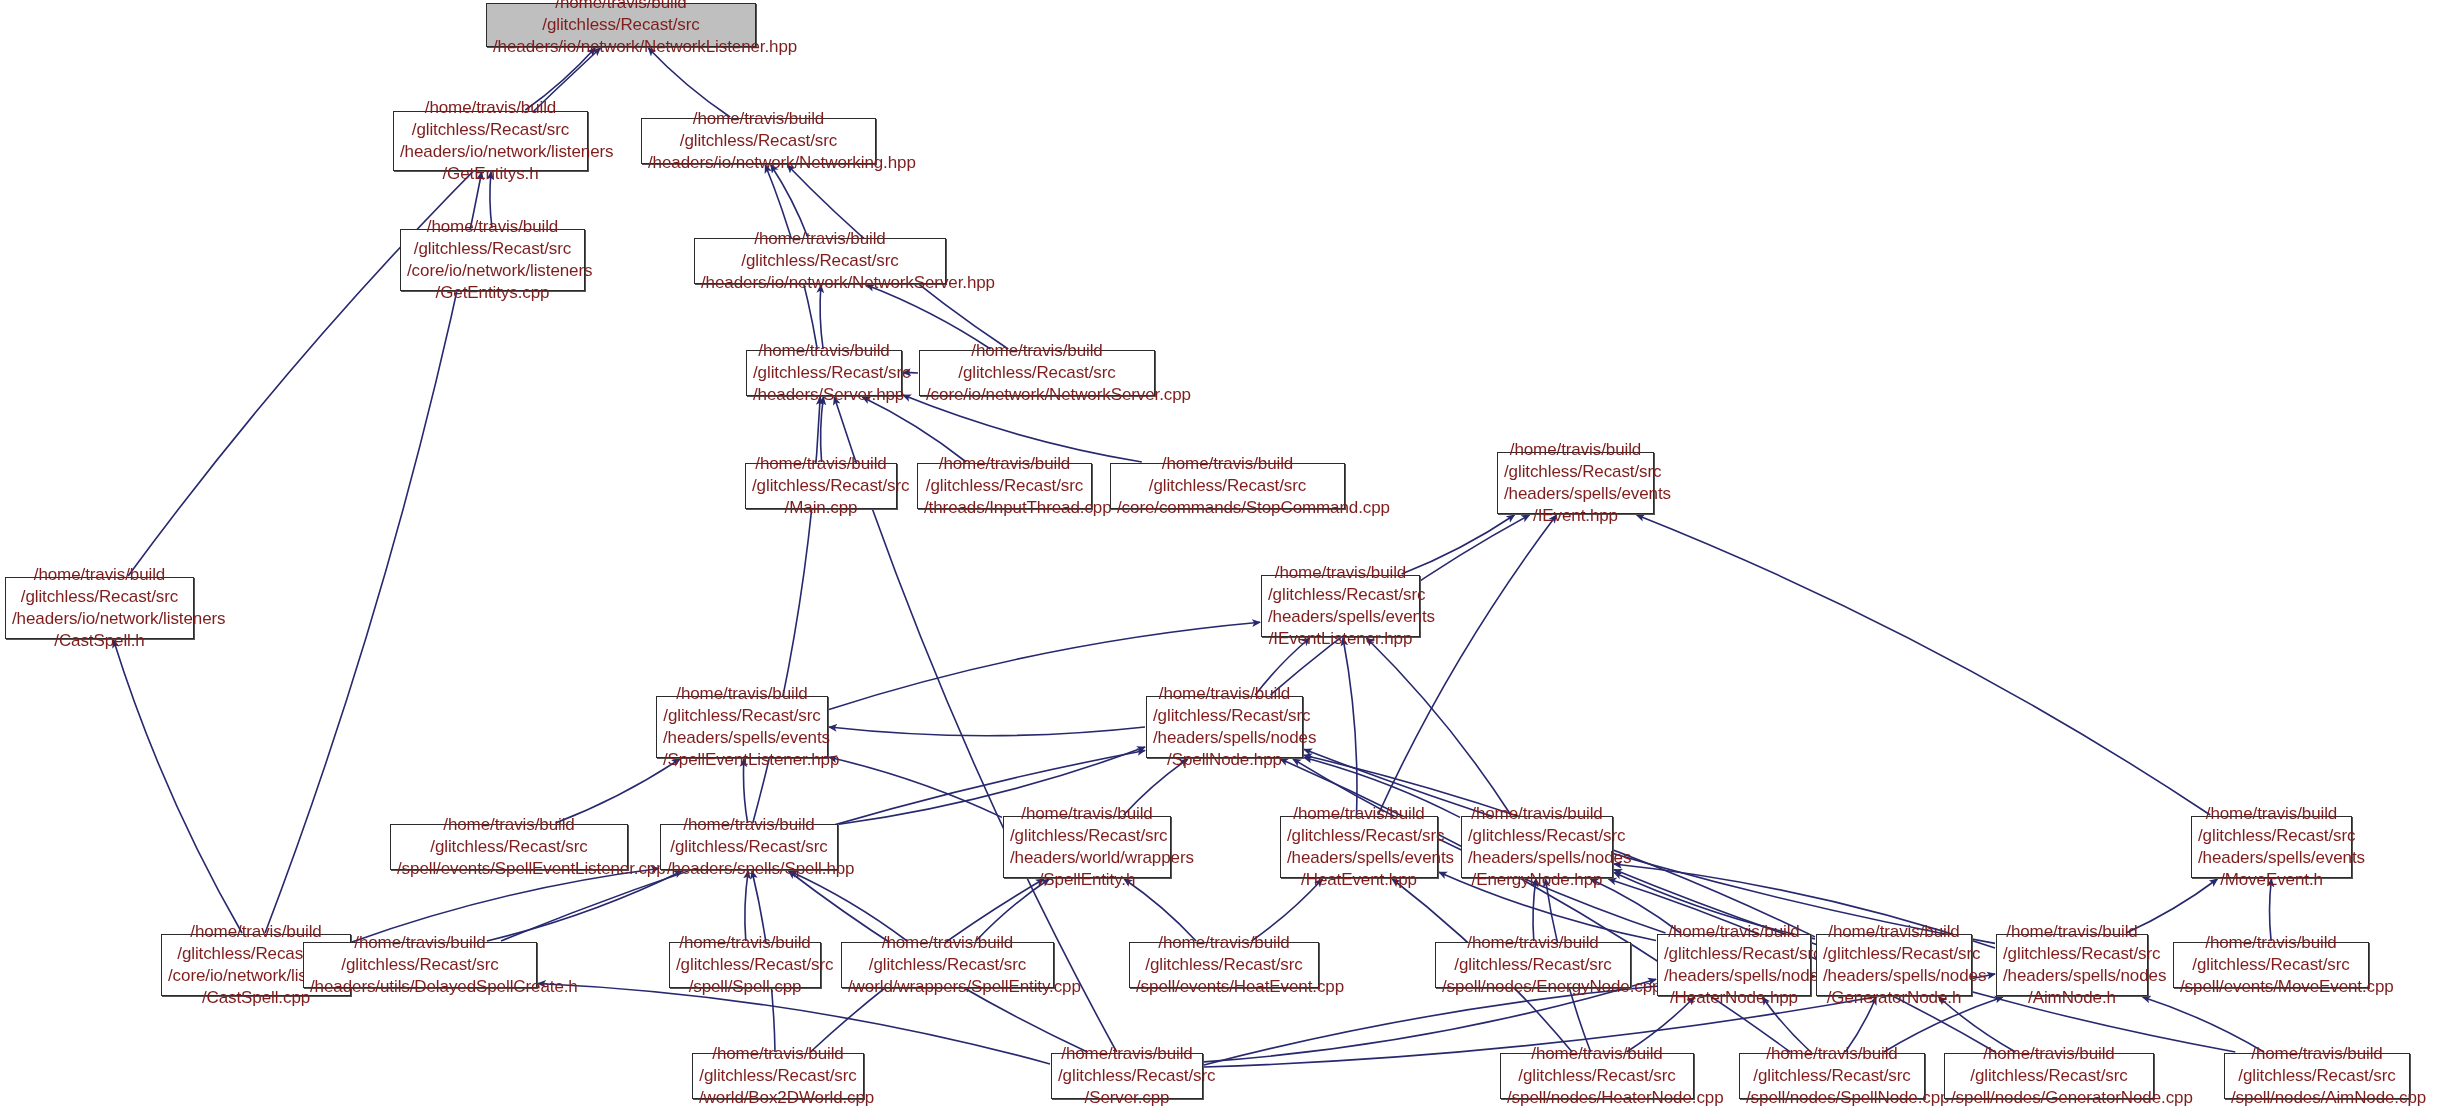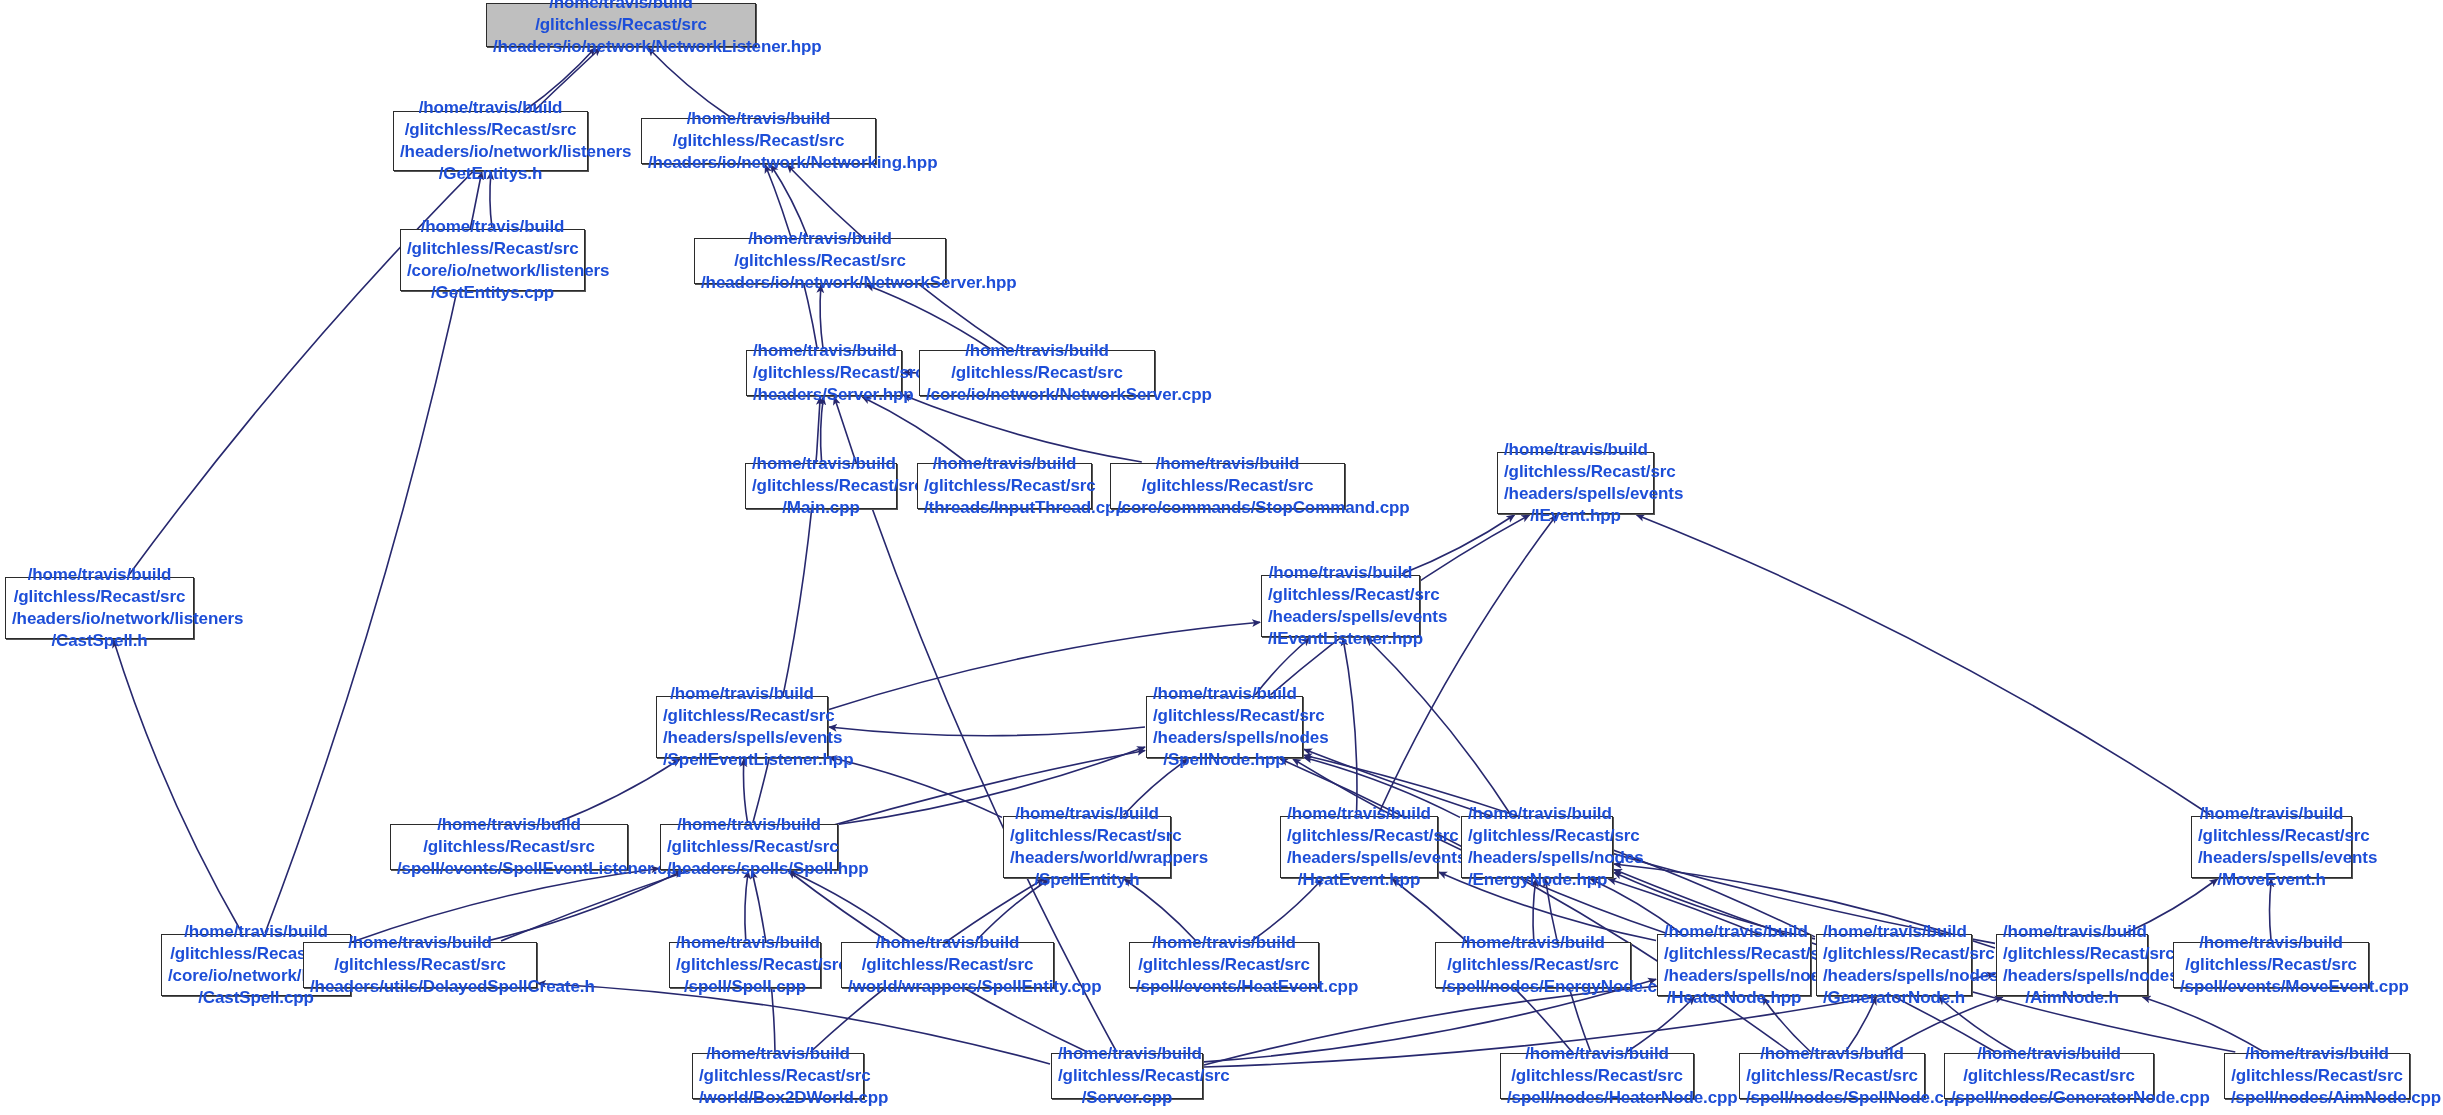--- a/index.html
+++ b/index.html
@@ -22,32 +22,31 @@
     top: 0;
     width: 2443px;
     height: 1115px;
     pointer-events: none;
   }
   .node {
     position: absolute;
     box-sizing: border-box;
     border: 1px solid #2b2b2b;
     background: #ffffff;
-    color: #1d4ed8;
+    color: #7f1d1d;
     font-size: 17px;
     line-height: 1.30;
     text-align: center;
     display: flex;
     align-items: center;
     justify-content: center;
     white-space: pre;
     letter-spacing: -0.1px;
     box-shadow: 1px 1px 0 0 #555555;
     z-index: 5;
-    font-weight: bold;
   }
   .node.highlight {
     background: #bfbfbf;
   }
   .node-label {
     display: block;
     width: 100%;
     padding: 0 6px;
     box-sizing: border-box;
   }

